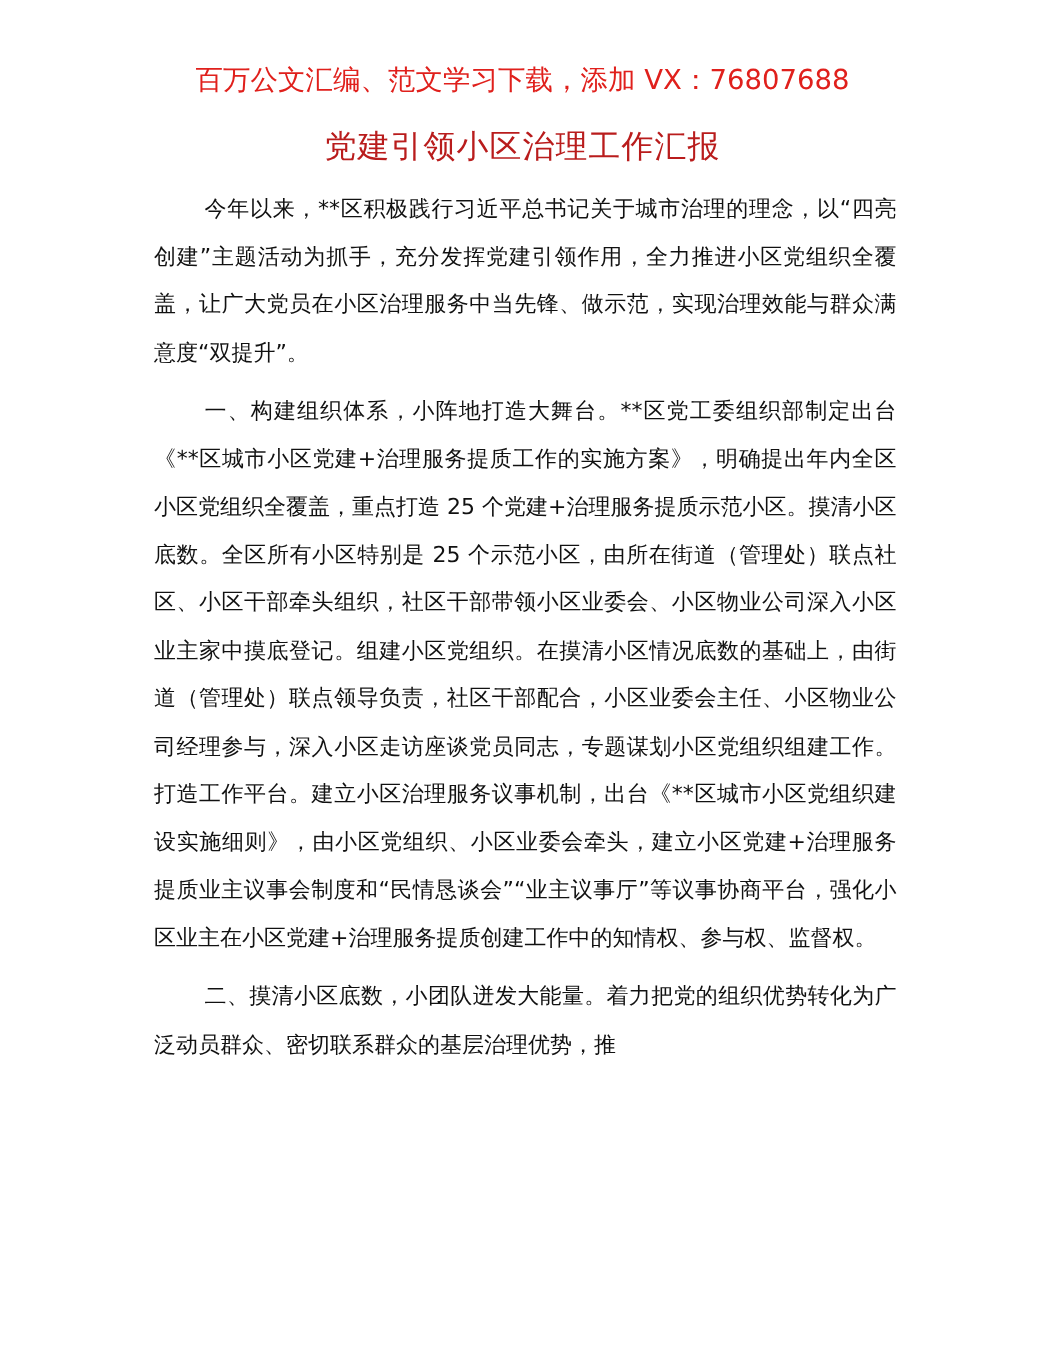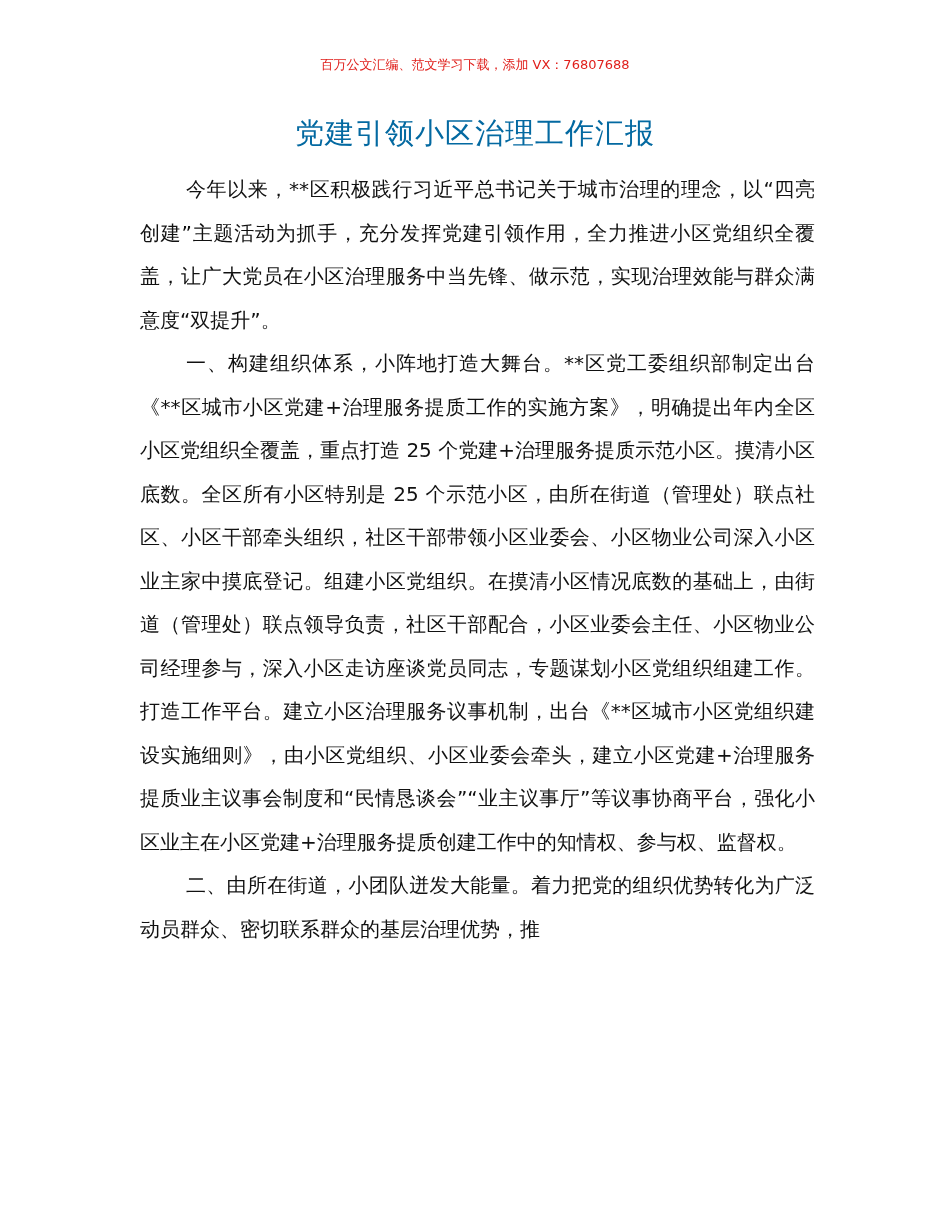--- a/index.html
+++ b/index.html
@@ -1,30 +1,30 @@
 <!DOCTYPE html>
 <html><head>
   <meta charset="utf-8">
   <style>
     html, body { margin: 0; padding: 0; background: #ffffff; }
     body { width: 950px; height: 1230px; position: relative; overflow: hidden;
            font-family: "DejaVu Sans", "Liberation Sans", sans-serif; color: #111111; }
     .header-note { position: absolute; top: 56px; left: 0; width: 950px; text-align: center;
-                   font-size: 13px; color: #e0201c; letter-spacing: 0px; }
+                   font-size: 25px; color: #e0201c; letter-spacing: 0px; }
     .doc-title { position: absolute; top: 114px; left: 0; width: 950px; text-align: center;
-                 font-size: 29px; color: #0369a1; letter-spacing: 1px; }
+                 font-size: 29px; color: #b91c1c; letter-spacing: 1px; }
     .body-text { position: absolute; top: 168px; left: 140px; width: 675px; }
     .para { margin: 0; font-size: 20px; line-height: 43.5px; text-indent: 46px;
             text-align: justify; letter-spacing: 0px; word-break: break-all; }
-    .para + .para { }
+    .para + .para { margin-top: 10px; }
   </style>
 </head>
 <body>
 
 <div class="header-note">百万公文汇编、范文学习下载，添加 VX：76807688</div>
 
 <div class="doc-title">党建引领小区治理工作汇报</div>
 
 <div class="body-text">
   <p class="para">今年以来，**区积极践行习近平总书记关于城市治理的理念，以“四亮创建”主题活动为抓手，充分发挥党建引领作用，全力推进小区党组织全覆盖，让广大党员在小区治理服务中当先锋、做示范，实现治理效能与群众满意度“双提升”。</p>
   <p class="para">一、构建组织体系，小阵地打造大舞台。**区党工委组织部制定出台《**区城市小区党建+治理服务提质工作的实施方案》，明确提出年内全区小区党组织全覆盖，重点打造 25 个党建+治理服务提质示范小区。摸清小区底数。全区所有小区特别是 25 个示范小区，由所在街道（管理处）联点社区、小区干部牵头组织，社区干部带领小区业委会、小区物业公司深入小区业主家中摸底登记。组建小区党组织。在摸清小区情况底数的基础上，由街道（管理处）联点领导负责，社区干部配合，小区业委会主任、小区物业公司经理参与，深入小区走访座谈党员同志，专题谋划小区党组织组建工作。打造工作平台。建立小区治理服务议事机制，出台《**区城市小区党组织建设实施细则》，由小区党组织、小区业委会牵头，建立小区党建+治理服务提质业主议事会制度和“民情恳谈会”“业主议事厅”等议事协商平台，强化小区业主在小区党建+治理服务提质创建工作中的知情权、参与权、监督权。</p>
-  <p class="para">二、由所在街道，小团队迸发大能量。着力把党的组织优势转化为广泛动员群众、密切联系群众的基层治理优势，推</p>
+  <p class="para">二、摸清小区底数，小团队迸发大能量。着力把党的组织优势转化为广泛动员群众、密切联系群众的基层治理优势，推</p>
 </div>
 
 </body></html>

